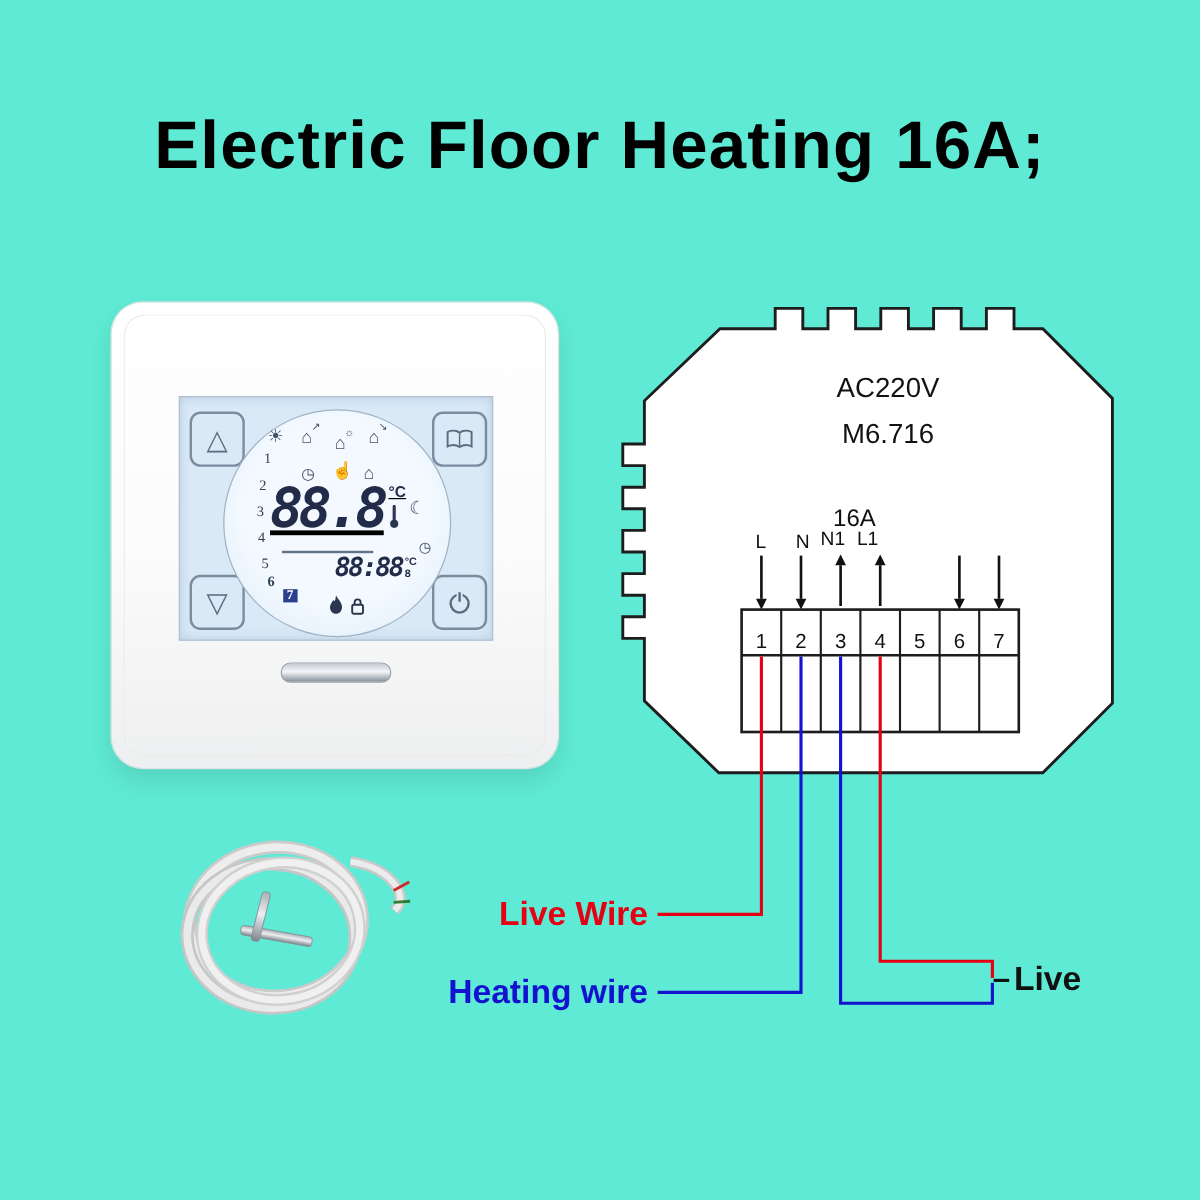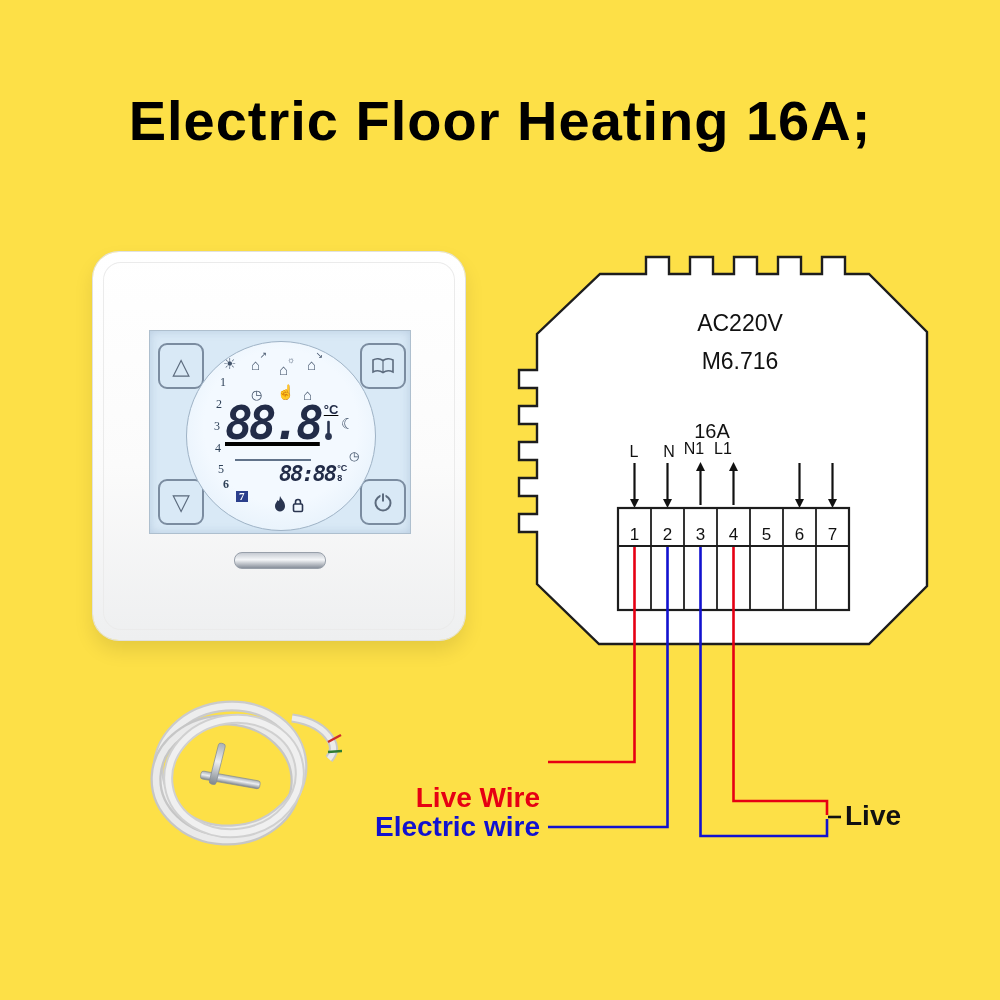--- a/index.html
+++ b/index.html
@@ -1,16 +1,16 @@
 <!DOCTYPE html>
 <html><head>
 <meta charset="utf-8">
 <style>
   html,body{margin:0;padding:0;background:#fff;}
-  .canvas{position:relative;width:1000px;height:1000px;background:#fde047;overflow:hidden;
+  .canvas{position:relative;width:1000px;height:1000px;background:#5eead4;overflow:hidden;
           font-family:"Liberation Sans",sans-serif;}
 
   
   .title{position:absolute;top:88px;left:0;right:0;margin:0;text-align:center;
          font:bold 56px "Liberation Sans",sans-serif;color:#000;letter-spacing:1px;}
 
   
   .device{position:absolute;left:93px;top:252px;width:372px;height:388px;border-radius:26px;
           background:linear-gradient(180deg,#ffffff 0%,#fbfbfb 55%,#eeeff0 100%);
           box-shadow:0 0 0 1px #e1e1e1, 0 10px 20px rgba(0,0,0,.10);}
@@ -60,21 +60,21 @@
   
   .wiring{position:absolute;left:0;top:0;width:1000px;height:1000px;}
   .wiring text{font-family:"Liberation Sans",sans-serif;fill:#111;text-anchor:middle;}
   .wt{font-size:23px;}
   .w16{font-size:20px;}
   .pl{font-size:16px;}
   .tn{font-size:17px;}
 
   
   .lbl{position:absolute;font:bold 28px "Liberation Sans",sans-serif;white-space:nowrap;}
-  .lbl-live{right:460px;top:782px;color:#e60013;}
+  .lbl-live{right:460px;top:746px;color:#e60013;}
   .lbl-neutral{right:460px;top:811px;color:#1212cf;}
   .lbl-load{left:845px;top:800px;color:#111;}
 
   
   .coil{position:absolute;left:142px;top:688px;width:200px;height:185px;}
 </style>
 </head>
 <body>
 
 <div class="canvas">
@@ -231,21 +231,21 @@
     </g>
 
     <polyline points="634.5,547 634.5,762 548,762" fill="none" stroke="#e60013" stroke-width="2.6"></polyline>
     <polyline points="667.5,547 667.5,827 548,827" fill="none" stroke="#1212cf" stroke-width="2.6"></polyline>
     <polyline points="700.5,547 700.5,836 827,836 827,819" fill="none" stroke="#1212cf" stroke-width="2.6"></polyline>
     <polyline points="733.5,547 733.5,801 827,801 827,815" fill="none" stroke="#e60013" stroke-width="2.6"></polyline>
     <line x1="828" y1="817" x2="841" y2="817" stroke="#111" stroke-width="2.6"></line>
   </svg>
 
   <div class="lbl lbl-live">Live Wire</div>
-  <div class="lbl lbl-neutral">Electric wire</div>
+  <div class="lbl lbl-neutral">Heating wire</div>
   <div class="lbl lbl-load">Live</div>
 
   <svg class="coil" viewBox="0 0 200 185">
     <defs>
       <linearGradient id="silverg" x1="0" y1="0" x2="0" y2="1">
         <stop offset="0" stop-color="#aab0b6"></stop>
         <stop offset="0.45" stop-color="#eceef0"></stop>
         <stop offset="1" stop-color="#7e858d"></stop>
       </linearGradient>
     </defs>

